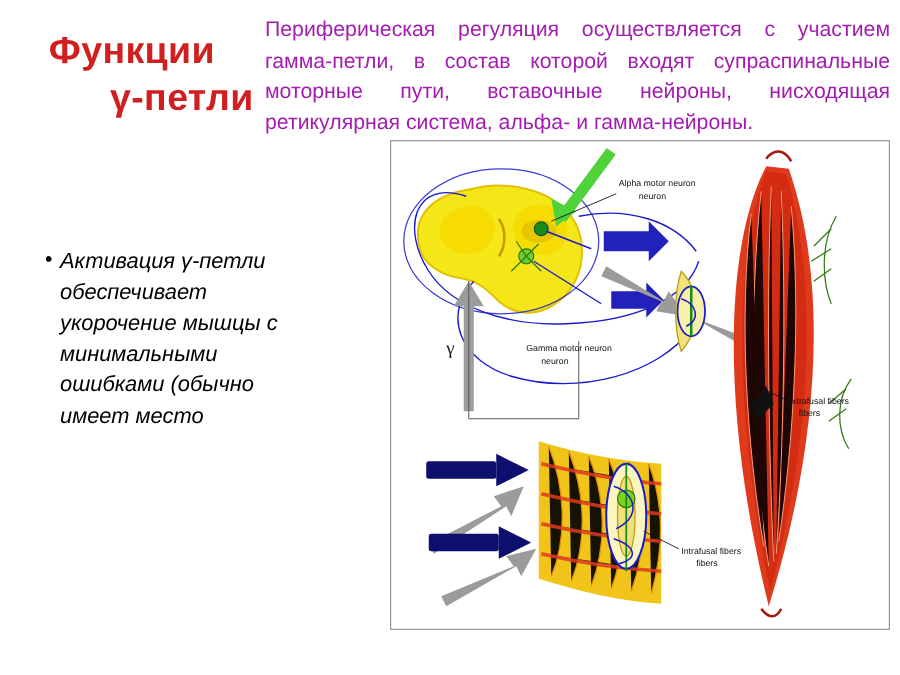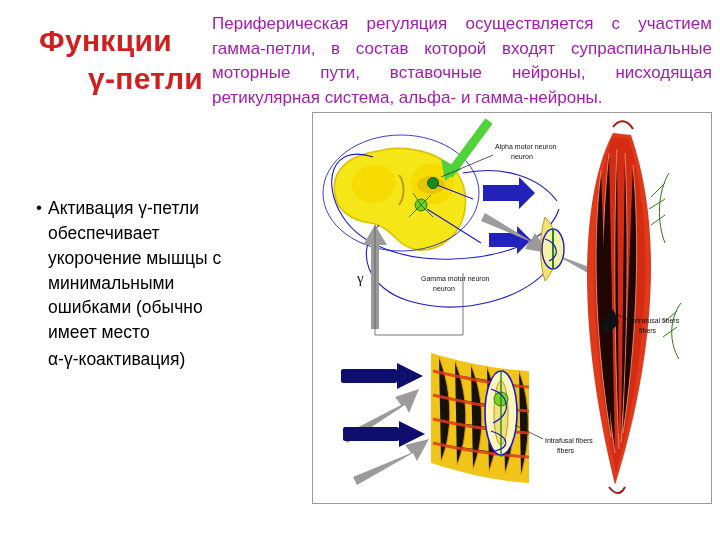--- a/index.html
+++ b/index.html
@@ -66,20 +66,21 @@
   }
   .bullet-dot {
     width: 18px;
     flex: 0 0 18px;
     font-size: 17px;
     line-height: 1.42;
     text-align: center;
   }
   .bullet-text {
     flex: 1 1 auto;
+    font-style: italic;
   }
   .bullet-tail {
     margin-top: 2px;
     padding-left: 18px;
   }
 
   
   .figure {
     position: absolute;
     left: 312px;
@@ -109,21 +110,20 @@
     <span class="line2">γ-петли</span>
   </div>
 
   <div class="intro">Периферическая регуляция осуществляется с участием гамма-петли, в состав которой входят супраспинальные моторные пути, вставочные нейроны, нисходящая ретикулярная система, альфа- и гамма-нейроны.</div>
 
   <div class="bullet-block">
     <div class="bullet-row">
       <div class="bullet-dot">•</div>
       <div class="bullet-text">Активация γ-петли обеспечивает укорочение мышцы с минимальными ошибками (обычно имеет место</div>
     </div>
-    <div class="bullet-tail">α-γ-коактивация)</div>
   </div>
 
   <div class="figure">
     <svg width="398" height="390" viewBox="0 0 398 390" xmlns="http://www.w3.org/2000/svg">
 
       <g>
         <path d="M55,40 C30,46 18,62 22,82 C24,98 40,108 58,110
                  C70,112 78,120 86,128 C96,137 110,140 124,134
                  C140,127 150,112 152,96 C155,74 146,56 128,46
                  C112,37 92,34 75,36 Z" fill="#f5e617" stroke="#e0c000" stroke-width="1.6"></path>

